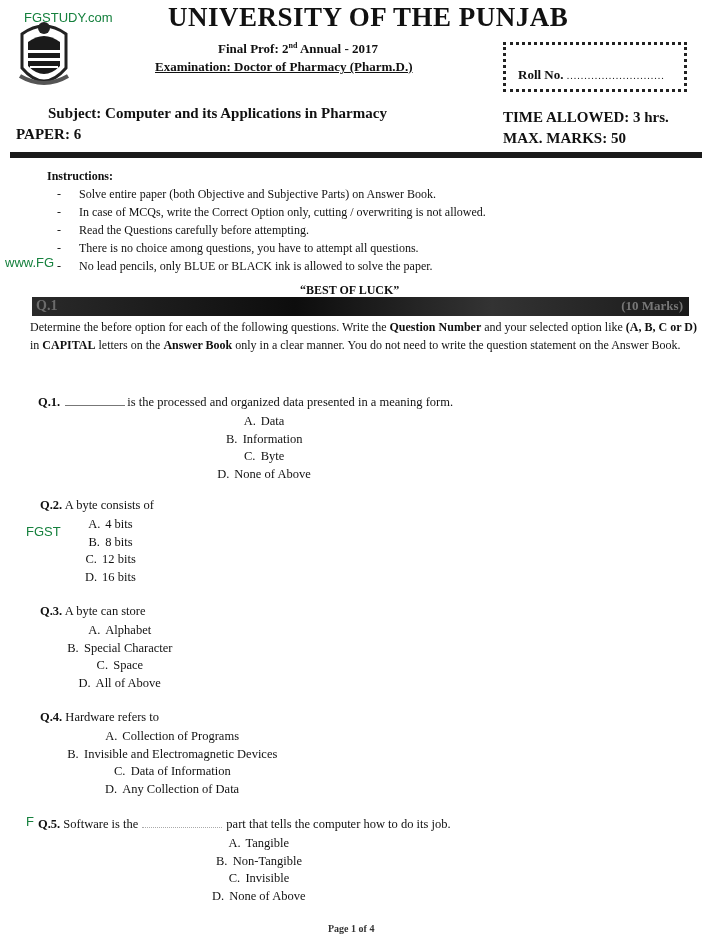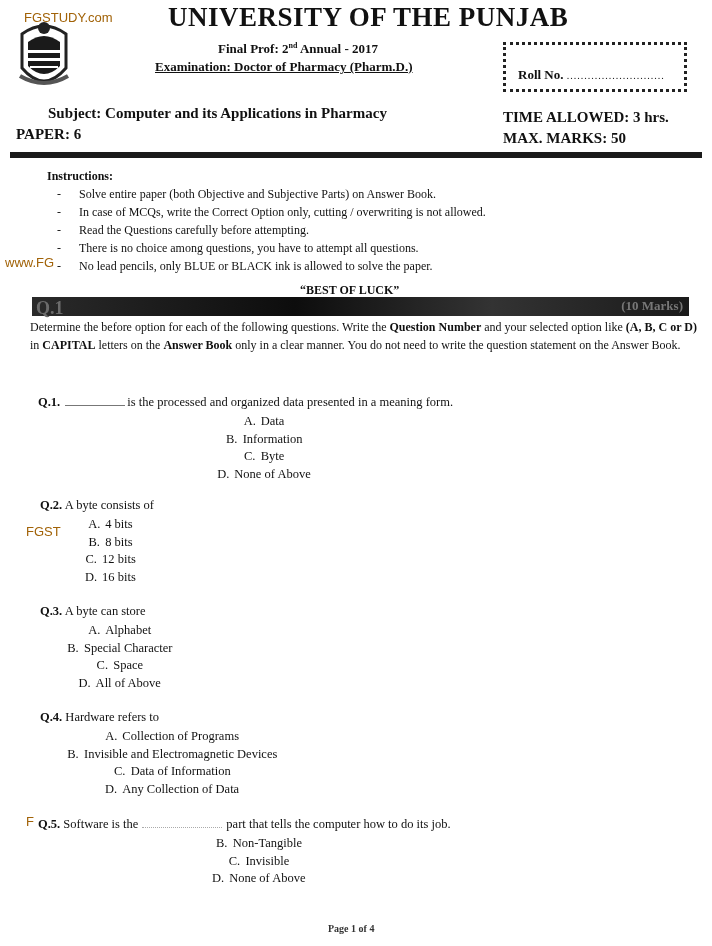--- a/index.html
+++ b/index.html
@@ -1,40 +1,40 @@
 <!DOCTYPE html>
 <html><head>
 <meta charset="utf-8">
 <style>
   html, body { margin: 0; padding: 0; background: #ffffff; }
   body { width: 712px; height: 946px; position: relative; overflow: hidden;
          font-family: "Liberation Serif", "DejaVu Serif", serif; color: #111; }
   .abs { position: absolute; }
-  .watermark { font-family: "Liberation Sans", "DejaVu Sans", sans-serif; font-size: 13px; color: #a16207; font-weight: normal; }
+  .watermark { font-family: "Liberation Sans", "DejaVu Sans", sans-serif; font-size: 13px; color: #15803d; font-weight: normal; }
   .crest { left: 14px; top: 20px; width: 60px; height: 72px; }
   .uni-title { left: 168px; top: 2px; font-size: 27px; font-weight: bold; letter-spacing: 0.5px; }
   .sub1 { left: 218px; top: 41px; font-size: 13px; font-weight: bold; }
   .sub1 sup { font-size: 8px; }
   .sub2 { left: 155px; top: 59px; font-size: 13px; font-weight: bold; text-decoration: underline; }
   .rollbox { left: 503px; top: 42px; width: 184px; height: 50px; border: 3px dotted #222; box-sizing: border-box; }
   .rollbox .lbl { position: absolute; left: 12px; bottom: 6px; font-size: 13px; font-weight: bold; }
   .rollbox .dots { font-weight: normal; letter-spacing: 1px; font-size: 10px; }
   .subject { left: 16px; top: 105px; font-size: 15px; font-weight: bold; margin-left: 32px; }
   .paper { left: 16px; top: 126px; font-size: 15px; font-weight: bold; }
   .time { left: 503px; top: 109px; font-size: 15px; font-weight: bold; }
   .marks { left: 503px; top: 130px; font-size: 15px; font-weight: bold; }
   .rule { left: 10px; top: 152px; width: 692px; height: 6px; background: #1a1a1a; }
   .instr-title { left: 47px; top: 169px; font-size: 12px; font-weight: bold; }
   .instr-list { left: 45px; top: 185px; margin: 0; padding: 0; list-style: none; font-size: 12px; }
   .instr-list li { height: 18px; line-height: 18px; margin-left: 12px; }
   .instr-list .bul { display: inline-block; width: 22px; }
   .bestluck { left: 300px; top: 283px; font-size: 12px; font-weight: bold; }
   .band { left: 32px; top: 297px; width: 657px; height: 19px;
           background: linear-gradient(90deg, #2a2a2a 0%, #0d0d0d 40%, #333 70%, #1a1a1a 100%); }
-  .band .l { position: absolute; left: 4px; top: 1px; color: #6b6b6b; font-size: 18px; font-weight: bold; }
+  .band .l { position: absolute; left: 4px; top: 1px; color: #6b6b6b; font-size: 14px; font-weight: bold; }
   .band .r { position: absolute; right: 6px; top: 1px; color: #777; font-size: 13px; font-weight: bold; }
   .directions { left: 30px; top: 318px; width: 670px; font-size: 12px; line-height: 18px; }
   .directions b { font-weight: bold; }
   .q { position: absolute; font-size: 12.5px; }
   .q .qstem { white-space: nowrap; }
   .q .qnum { font-weight: bold; }
   .q .blank { display: inline-block; width: 60px; border-bottom: 1px solid #777; margin: 0 2px; height: 10px; }
   .q .blank2 { display: inline-block; width: 80px; border-bottom: 1px dotted #aaa; margin: 0 4px; height: 10px; }
   .q ol { list-style: none; margin: 3px 0 0 0; padding: 0 0 0 32px; text-align: center; }
   .q li { height: 17.5px; line-height: 17.5px; }
@@ -127,19 +127,20 @@
     <li><span class="opt">A.</span><span>Collection of Programs</span></li>
     <li><span class="opt">B.</span><span>Invisible and Electromagnetic Devices</span></li>
     <li><span class="opt">C.</span><span>Data of Information</span></li>
     <li><span class="opt">D.</span><span>Any Collection of Data</span></li>
   </ol>
 </div>
 
 <div class="q" style="left:38px;top:817px;">
   <div class="qstem"><span class="qnum">Q.5.</span> <span>Software is the</span><span class="blank2"></span><span>part that tells the computer how to do its job.</span></div>
   <ol style="padding-left:24px;">
+    <li><span class="opt">A.</span><span>Tangible</span></li>
     <li><span class="opt">B.</span><span>Non-Tangible</span></li>
     <li><span class="opt">C.</span><span>Invisible</span></li>
     <li><span class="opt">D.</span><span>None of Above</span></li>
   </ol>
 </div>
 
 <div class="abs page-num">Page 1 of 4</div>
 
 </body></html>

